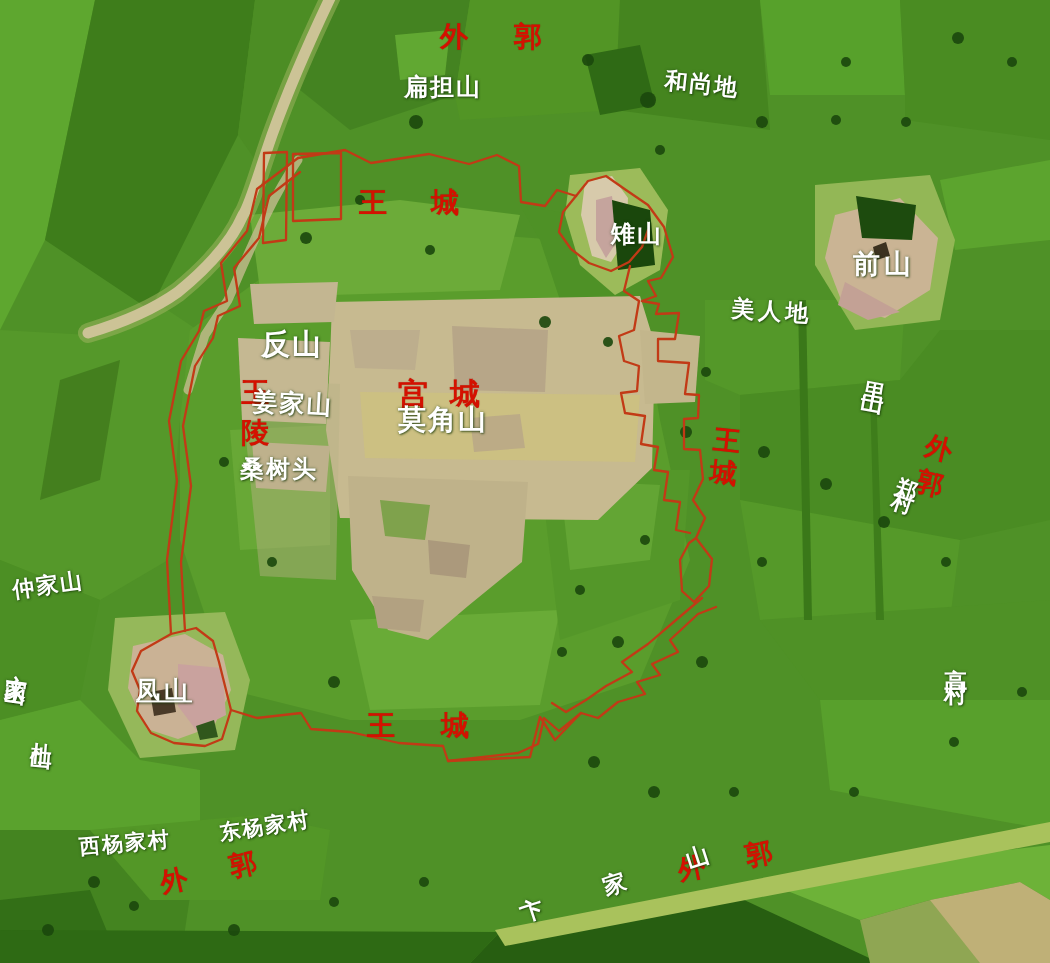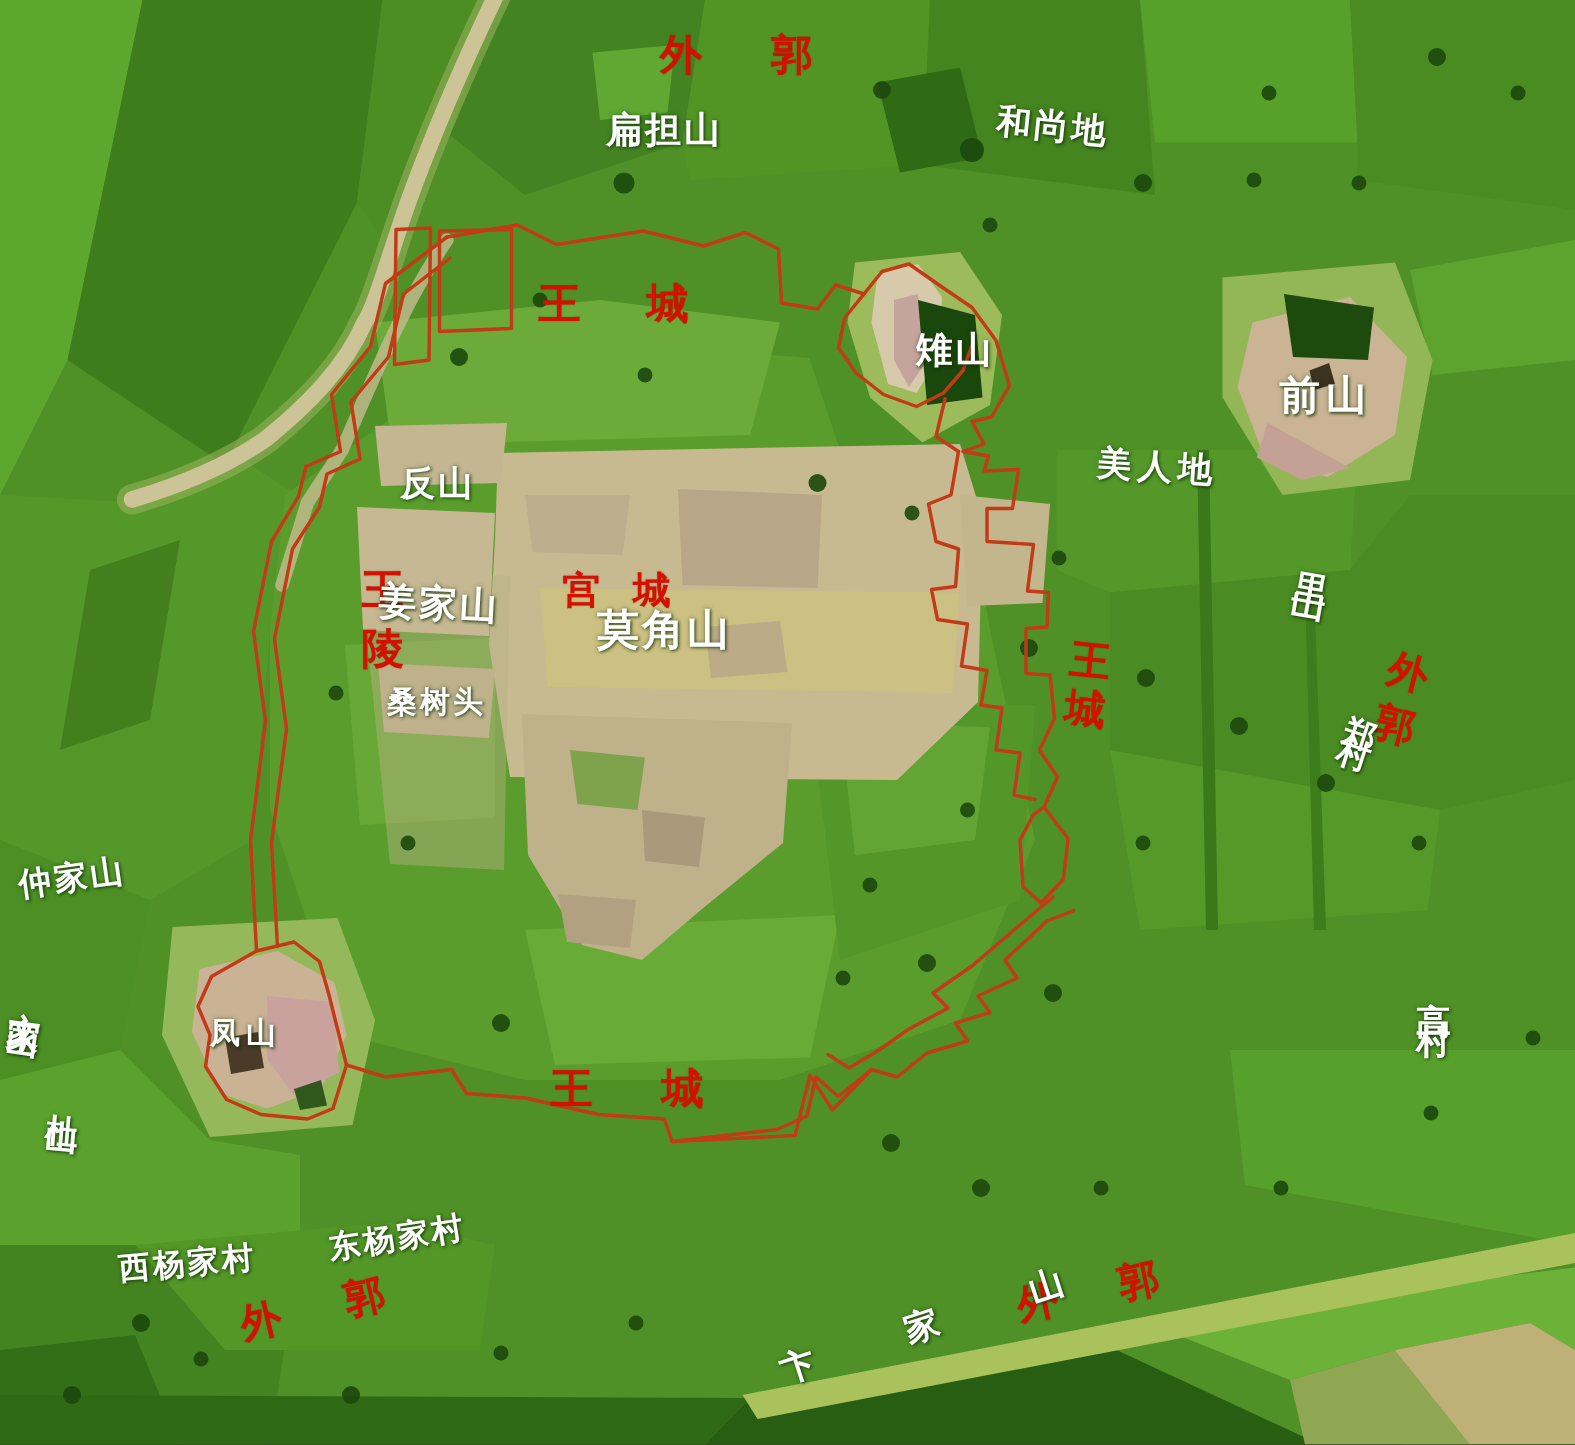--- a/index.html
+++ b/index.html
@@ -181,39 +181,39 @@
       <path d="M185,631 L181,562 L191,486 L183,426 L195,366 L213,338 L218,316 L240,306 L234,268 L259,238 L269,196 L300,172"></path>
       <path d="M264,153 L287,152 L286,240 L263,243 Z"></path>
       <path d="M293,154 L341,153 L341,219 L293,221 Z"></path>
     </g>
   </svg>
 
   <div id="labels">
       <div class="map-label red" style="left: 514px; top: 37px; font-size: 28px; letter-spacing: 46px; transform: translate(-50%, -50%) rotate(0deg);">外郭</div>
       <div class="map-label red" style="left: 431px; top: 203px; font-size: 28px; letter-spacing: 44px; transform: translate(-50%, -50%) rotate(0deg);">王城</div>
       <div class="map-label red vertical" style="left: 255px; top: 395px; font-size: 28px; letter-spacing: 36px; transform: translate(-50%, -50%) rotate(0deg);">王陵</div>
-      <div class="map-label red" style="left: 422px; top: 394px; font-size: 25px; letter-spacing: 22px; transform: translate(-50%, -50%) rotate(0deg);">宫城</div>
+      <div class="map-label red" style="left: 450px; top: 394px; font-size: 30px; letter-spacing: 22px; transform: translate(-50%, -50%) rotate(0deg);">宫城</div>
       <div class="map-label red vertical" style="left: 727px; top: 437px; font-size: 27px; letter-spacing: 30px; transform: translate(-50%, -50%) rotate(6deg);">王城</div>
       <div class="map-label red vertical" style="left: 939px; top: 447px; font-size: 27px; letter-spacing: 34px; transform: translate(-50%, -50%) rotate(14deg);">外郭</div>
       <div class="map-label red" style="left: 441px; top: 726px; font-size: 28px; letter-spacing: 46px; transform: translate(-50%, -50%) rotate(0deg);">王城</div>
       <div class="map-label red" style="left: 230px; top: 868px; font-size: 27px; letter-spacing: 44px; transform: translate(-50%, -50%) rotate(-13deg);">外郭</div>
       <div class="map-label red" style="left: 746px; top: 857px; font-size: 27px; letter-spacing: 42px; transform: translate(-50%, -50%) rotate(-12deg);">外郭</div>
       <div class="map-label white" style="left: 443px; top: 87px; font-size: 24px; letter-spacing: 2px; transform: translate(-50%, -50%) rotate(0deg);">扁担山</div>
       <div class="map-label white" style="left: 702px; top: 84px; font-size: 23px; letter-spacing: 2px; transform: translate(-50%, -50%) rotate(6deg);">和尚地</div>
       <div class="map-label white" style="left: 637px; top: 234px; font-size: 24px; letter-spacing: 2px; transform: translate(-50%, -50%) rotate(0deg); text-align: center;">雉山</div>
       <div class="map-label white" style="left: 884px; top: 264px; font-size: 27px; letter-spacing: 4px; transform: translate(-50%, -50%) rotate(0deg);">前山</div>
       <div class="map-label white" style="left: 772px; top: 311px; font-size: 23px; letter-spacing: 4px; transform: translate(-50%, -50%) rotate(4deg);">美人地</div>
       <div class="map-label white vertical" style="left: 878px; top: 372px; font-size: 23px; letter-spacing: 8px; transform: translate(-50%, -50%) rotate(10deg);">里山</div>
       <div class="map-label white vertical" style="left: 912px; top: 475px; font-size: 22px; letter-spacing: 14px; transform: translate(-50%, -50%) rotate(18deg);">郑村</div>
-      <div class="map-label white" style="left: 292px; top: 322px; font-size: 23px; letter-spacing: 2px; transform: translate(-50%, -50%) rotate(0deg);">反山</div>
+      <div class="map-label white" style="left: 292px; top: 344px; font-size: 29px; letter-spacing: 2px; transform: translate(-50%, -50%) rotate(0deg);">反山</div>
       <div class="map-label white" style="left: 293px; top: 403px; font-size: 25px; letter-spacing: 2px; transform: translate(-50%, -50%) rotate(3deg);">姜家山</div>
       <div class="map-label white" style="left: 443px; top: 420px; font-size: 28px; letter-spacing: 2px; transform: translate(-50%, -50%) rotate(0deg);">莫角山</div>
-      <div class="map-label white" style="left: 291px; top: 469px; font-size: 20px; letter-spacing: 2px; transform: translate(-50%, -50%) rotate(0deg);">桑树头</div>
+      <div class="map-label white" style="left: 279px; top: 469px; font-size: 24px; letter-spacing: 2px; transform: translate(-50%, -50%) rotate(0deg);">桑树头</div>
       <div class="map-label white" style="left: 48px; top: 585px; font-size: 22px; letter-spacing: 2px; transform: translate(-50%, -50%) rotate(-8deg);">仲家山</div>
       <div class="map-label white vertical" style="left: 20px; top: 663px; font-size: 22px; letter-spacing: 4px; transform: translate(-50%, -50%) rotate(8deg);">文家山</div>
       <div class="map-label white vertical" style="left: 44px; top: 729px; font-size: 22px; letter-spacing: 4px; transform: translate(-50%, -50%) rotate(5deg);">杜山</div>
-      <div class="map-label white" style="left: 164px; top: 690px; font-size: 20px; letter-spacing: 4px; transform: translate(-50%, -50%) rotate(0deg);">凤山</div>
+      <div class="map-label white" style="left: 164px; top: 690px; font-size: 24px; letter-spacing: 4px; transform: translate(-50%, -50%) rotate(0deg); text-decoration: underline;">凤山</div>
       <div class="map-label white vertical" style="left: 956px; top: 663px; font-size: 23px; letter-spacing: 14px; transform: translate(-50%, -50%) rotate(0deg);">高村</div>
       <div class="map-label white" style="left: 125px; top: 843px; font-size: 21px; letter-spacing: 2px; transform: translate(-50%, -50%) rotate(-5deg);">西杨家村</div>
       <div class="map-label white" style="left: 265px; top: 826px; font-size: 21px; letter-spacing: 2px; transform: translate(-50%, -50%) rotate(-9deg);">东杨家村</div>
       <div class="map-label white" style="left: 645px; top: 874px; font-size: 23px; letter-spacing: 64px; transform: translate(-50%, -50%) rotate(-18deg);">卞家山</div>
     </div>
 </div>
 
 </body></html>

